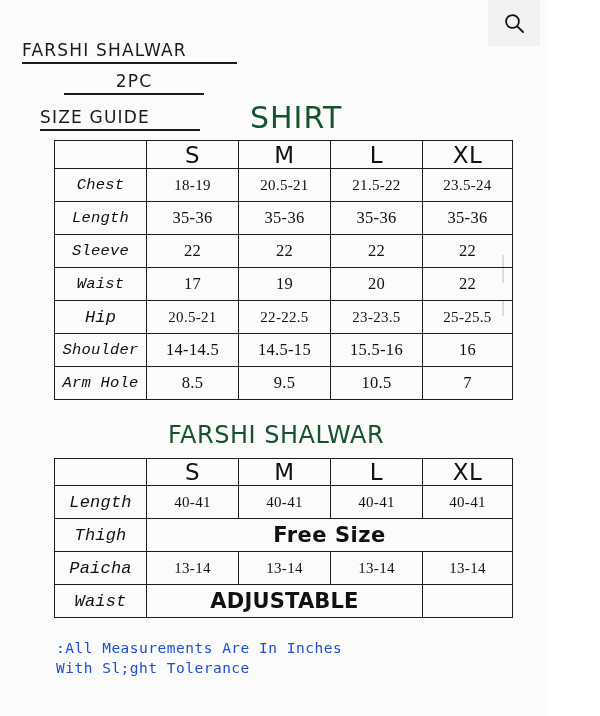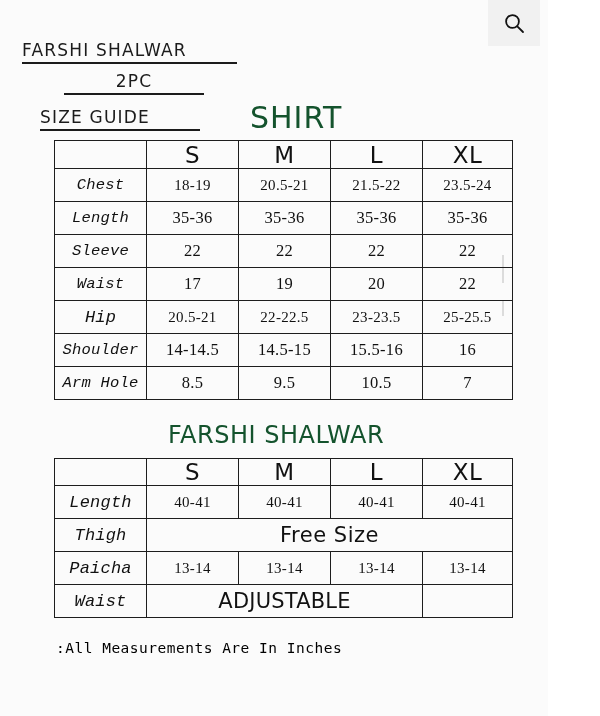--- a/index.html
+++ b/index.html
@@ -143,38 +143,39 @@
   #shalwar-table col.c2 { width: 92px; }
   #shalwar-table col.c3 { width: 92px; }
   #shalwar-table col.c4 { width: 90px; }
   #shalwar-table .hdr-row td { height: 27px; }
   #shalwar-table .body-row td { height: 33px; }
 
   .merged-text {
     font-family: "DejaVu Sans", sans-serif;
     font-size: 21px;
     letter-spacing: 0.5px;
+    font-weight: bold;
   }
   .merged-text.wide {
     font-size: 21px;
     letter-spacing: 0.2px;
   }
   .rowlabel.lg {
     font-size: 17px;
   }
 
   
   .footnote {
     position: absolute;
     left: 56px;
     top: 638px;
     font-family: "DejaVu Sans Mono", monospace;
     font-size: 14.5px;
     line-height: 20px;
-    color: #000000;
+    color: #1d4ed8;
     letter-spacing: 0.5px;
   }
   .footnote div { white-space: nowrap; }
 </style>
 </head>
 <body>
 
 <div id="page">
 
   <button class="search-btn">
@@ -315,15 +316,16 @@
       <tr class="body-row">
         <td class="rowlabel lg">Waist</td>
         <td class="merged-text wide" colspan="3">ADJUSTABLE</td>
         <td></td>
       </tr>
     </tbody>
   </table>
 
   <div class="footnote">
     <div>:All Measurements Are In Inches</div>
+    <div>With Sl;ght Tolerance</div>
   </div>
 
 </div>
 
 </body></html>

